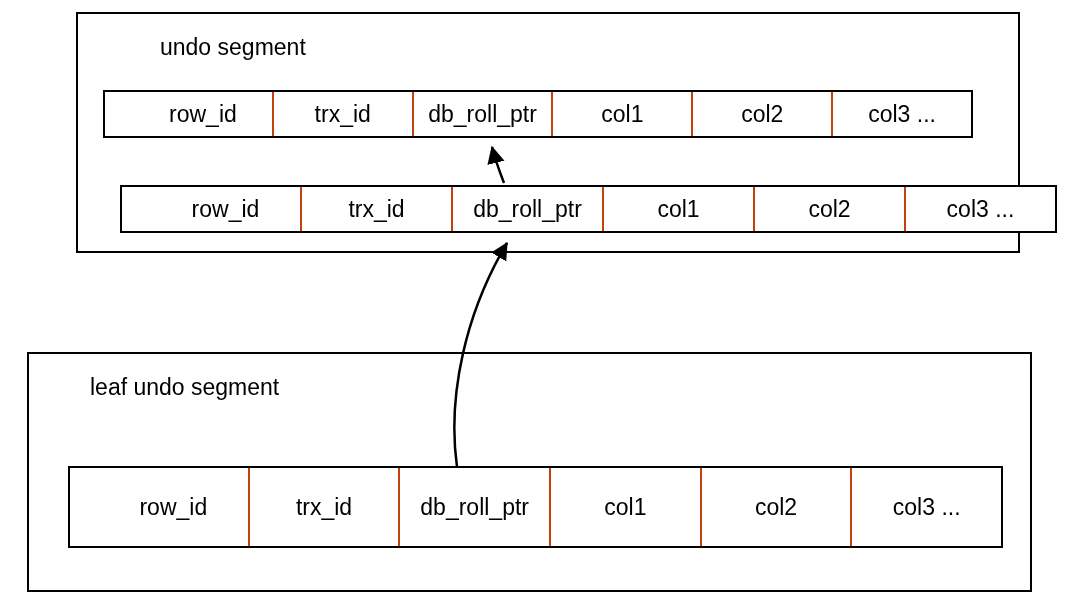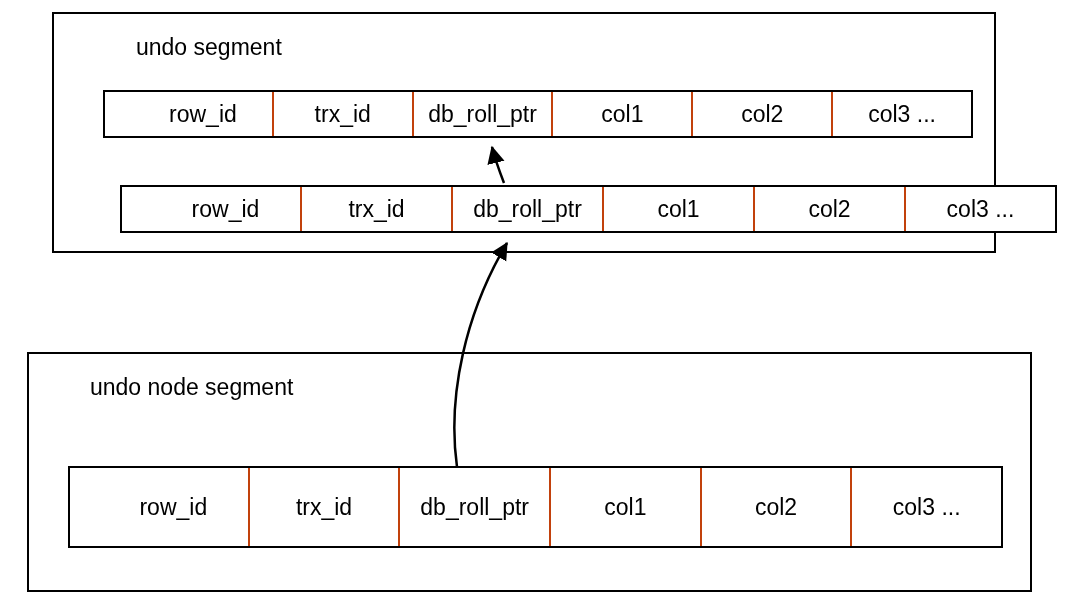--- a/index.html
+++ b/index.html
@@ -42,21 +42,21 @@
     justify-content: center;
     font-size: 23px;
     border-left: 2px solid #c2410c;
     box-sizing: border-box;
     white-space: nowrap;
     overflow: hidden;
   }
   .cell:first-child {
     border-left: none;
   }
-  #undo-box   { left: 52px;  top: 12px;  width: 944px;  height: 241px; }
+  #undo-box   { left: 76px;  top: 12px;  width: 944px;  height: 241px; }
   #undo-label { left: 82px;  top: 20px; }
   #undo-row-1 { left: 103px; top: 90px;  width: 870px;  height: 48px; }
   #undo-row-2 { left: 120px; top: 185px; width: 937px;  height: 48px; }
   #leaf-box   { left: 27px;  top: 352px; width: 1005px; height: 240px; }
   #leaf-label { left: 61px;  top: 20px; }
   #leaf-row   { left: 68px;  top: 466px; width: 935px;  height: 82px; }
   #arrows-overlay {
     position: absolute;
     left: 0; top: 0;
     width: 1080px;
@@ -84,21 +84,21 @@
 <div class="record-row" id="undo-row-2">
   <div class="cell">row_id</div>
   <div class="cell">trx_id</div>
   <div class="cell">db_roll_ptr</div>
   <div class="cell">col1</div>
   <div class="cell">col2</div>
   <div class="cell">col3 ...</div>
 </div>
 
 <div class="seg-box" id="leaf-box">
-  <div class="seg-label" id="leaf-label">undo node segment</div>
+  <div class="seg-label" id="leaf-label">leaf undo segment</div>
 </div>
 
 <div class="record-row" id="leaf-row">
   <div class="cell">row_id</div>
   <div class="cell">trx_id</div>
   <div class="cell">db_roll_ptr</div>
   <div class="cell">col1</div>
   <div class="cell">col2</div>
   <div class="cell">col3 ...</div>
 </div>

